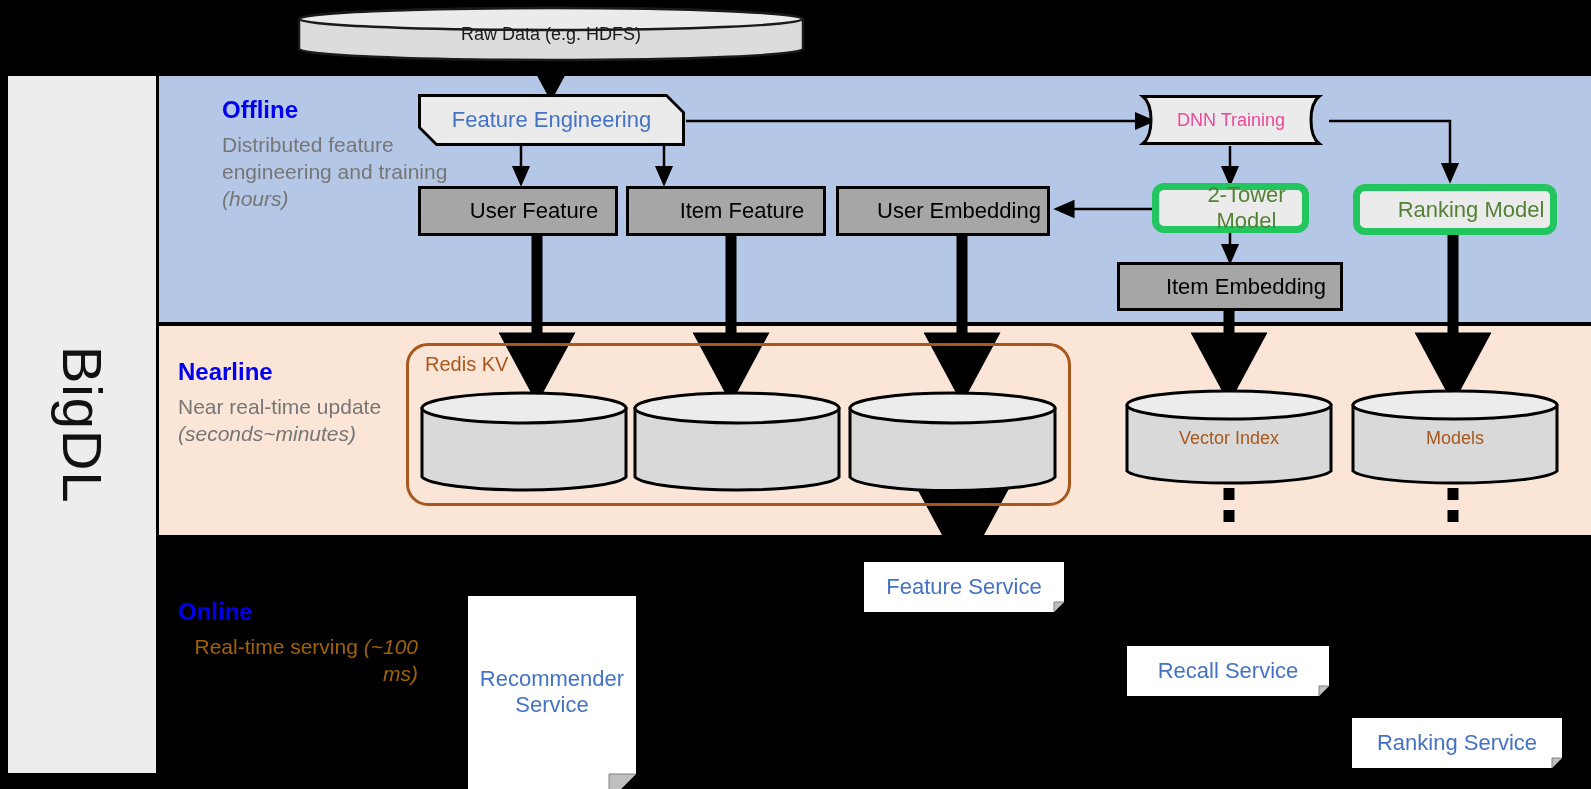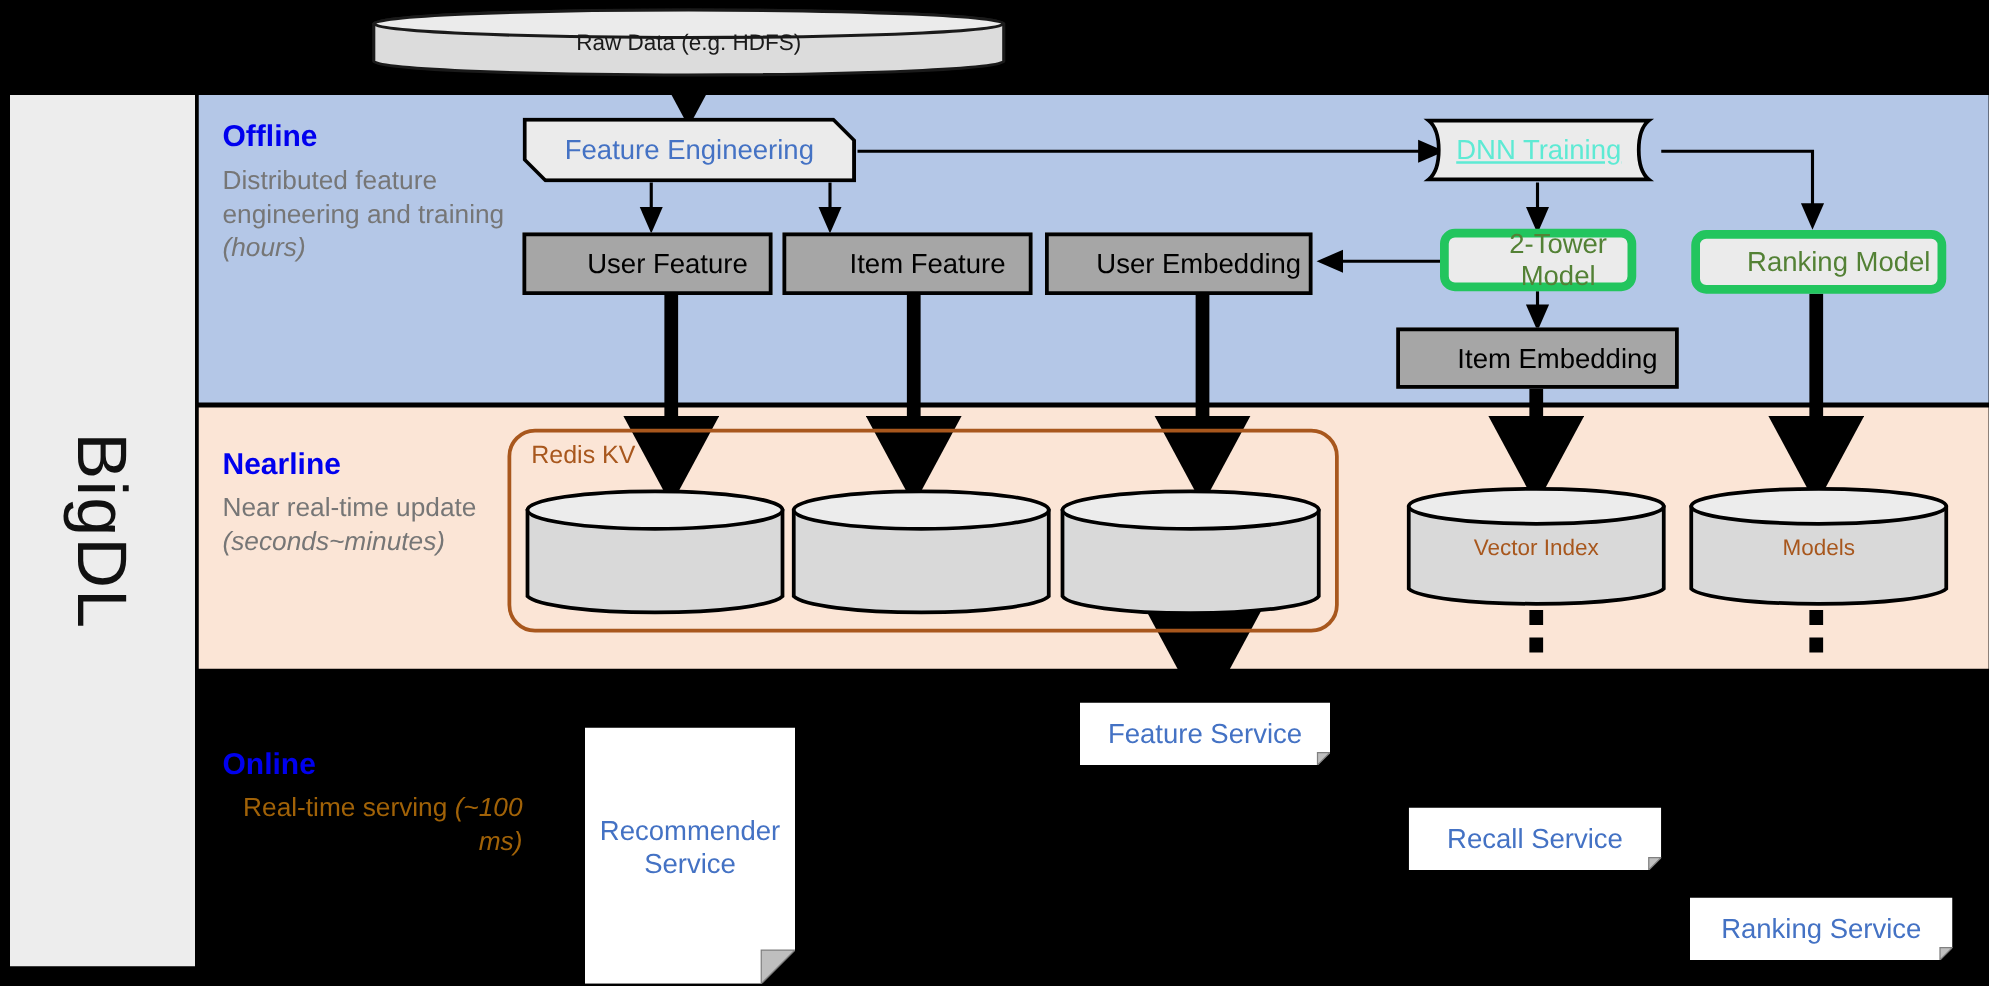--- a/index.html
+++ b/index.html
@@ -97,21 +97,21 @@
     clip-path: polygon(0 0, calc(100% - 16px) 0, 100% 16px, 100% 100%, 16px 100%, 0 calc(100% - 16px));
   }
 
   
   .box-dnn-wrap { position: absolute; }
   .box-dnn-wrap svg { position: absolute; left: 0; top: 0; }
   .box-dnn-label {
     position: absolute; left: 0; top: 0;
     width: 100%; height: 100%;
     display: flex; align-items: center; justify-content: center;
-    font-size: 22px; color: #5eead4; text-decoration: underline;
+    font-size: 18px; color: #ec4899;
   }
 
   
   .cyl { position: absolute; }
   .cyl svg { position: absolute; left: 0; top: 0; }
   .cyl-label {
     position: absolute; left: 0; top: 0;
     width: 100%; height: 100%;
     display: flex; align-items: center; justify-content: center;
     font-size: 18px;
@@ -158,21 +158,21 @@
 <div id="stage">
 
   <div class="bigdl-rail">
     <span class="bigdl-label">BigDL</span>
   </div>
 
   <div class="band band-offline"></div>
   <div class="band band-nearline"></div>
   <div class="band band-online"></div>
 
-  <div class="band-head" style="top:96px;">
+  <div class="band-head" style="top:96px;margin-left:44px;">
     <div class="band-title">Offline</div>
     <div class="band-sub"><span>Distributed feature engineering and training </span><span class="ital">(hours)</span></div>
   </div>
 
   <div class="band-head" style="top:358px;">
     <div class="band-title">Nearline</div>
     <div class="band-sub"><span>Near real-time update </span><span class="ital">(seconds~minutes)</span></div>
   </div>
 
   <div class="band-head band-online" style="top:598px;position:absolute;left:178px;width:auto;height:auto;background:transparent;">
@@ -307,21 +307,21 @@
   </div>
 
   <div class="cyl" style="left:1350px; top:388px; width:210px; height:100px;">
     <svg width="210" height="100" viewBox="0 0 210 100">
       <path d="M3,17 A103,14 0 0,1 207,17 L207,83 A103,14 0 0,1 3,83 Z" fill="#d9d9d9" stroke="#000" stroke-width="3"></path>
       <ellipse cx="105" cy="17" rx="102" ry="14" fill="#ececec" stroke="#000" stroke-width="3"></ellipse>
     </svg>
     <div class="cyl-label txt-brown">Models</div>
   </div>
 
-  <div class="doc-card" style="left:468px; top:582px; width:168px; height:152px;">
+  <div class="doc-card" style="left:468px; top:596px; width:168px; height:152px;">
     <svg width="168" height="205" viewBox="0 0 168 205">
       <path d="M0,0 L168,0 L168,178 L141,205 L0,205 Z" fill="#ffffff"></path>
       <path d="M168,178 L141,205 L141,178 Z" fill="#bfbfbf" stroke="#808080" stroke-width="1"></path>
     </svg>
     <div class="doc-label" style="padding-top:70px; align-items:flex-start;">Recommender Service</div>
   </div>
 
   <div class="doc-card" style="left:864px; top:562px; width:200px; height:50px;">
     <svg width="200" height="50" viewBox="0 0 200 50">
       <path d="M0,0 L200,0 L200,40 L190,50 L0,50 Z" fill="#ffffff"></path>

